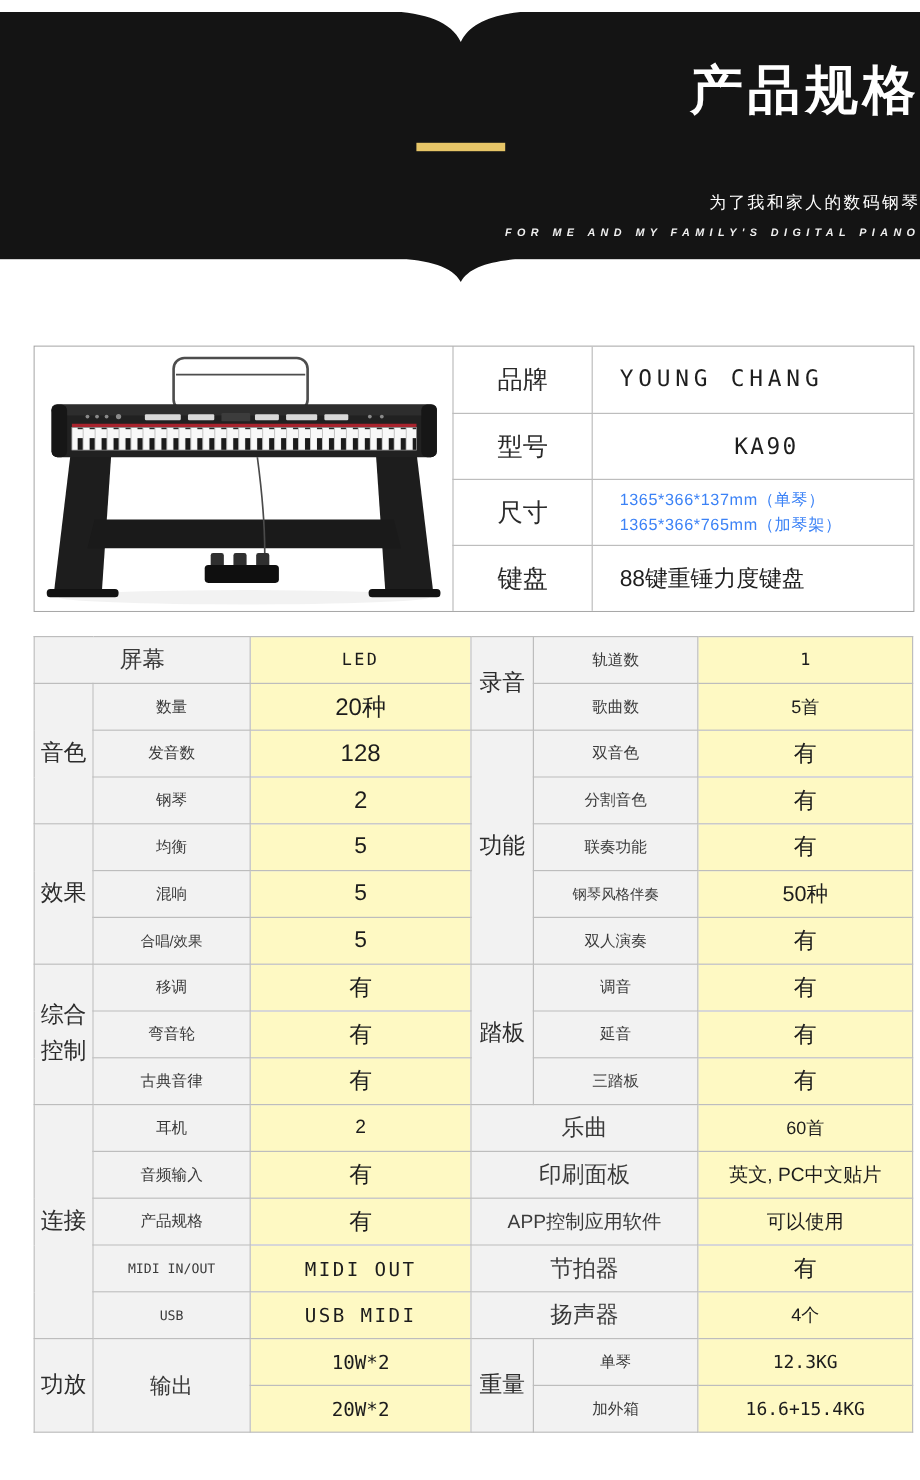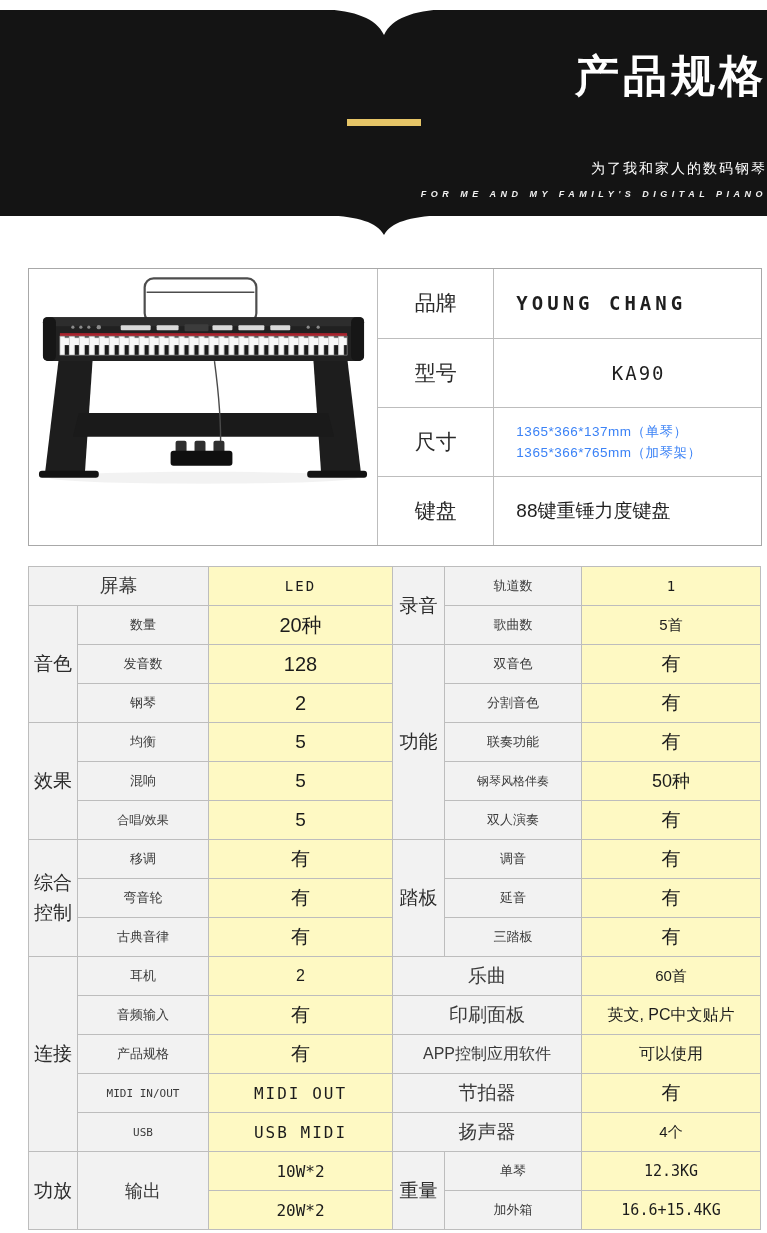--- a/index.html
+++ b/index.html
@@ -23,32 +23,32 @@
   }
   .banner-divider { width:74px; height:7px; margin:17px auto 0; }
   .banner-sub { margin-top:34px; font-size:14px; letter-spacing:2px; }
   .banner-sub-en { margin-top:11px; font-size:9px; font-weight:bold; letter-spacing:4.5px; color:#f0f0f0;font-style:italic; }
 
   
   .content { margin-left:28px; width:734px; }
 
   
   .top-section {
-    margin-top:52px; display:flex; height:278px;
+    margin-top:72px; display:flex; height:222px;
     border:1px solid #a8a8a8;
   }
   .piano-box { width:348px; flex:0 0 348px; display:flex; align-items:flex-start; justify-content:center; background:#fff; }
   .info-table { flex:1; border-collapse:collapse; table-layout:fixed; }
   .info-table td { border:1px solid #bdbdbd; height:54px; vertical-align:middle; }
   .info-table tr:first-child td { border-top:none; }
   .info-table tr:last-child td { border-bottom:none; }
   .info-table td:last-child { border-right:none; }
   .ilbl { text-align:center; font-size:21px; color:#2a2a2a; background:#fff; }
   .ival { text-align:left; padding-left:22px; font-size:19px; color:#1e1e1e; background:#fff; }
-  .ival.brand { letter-spacing:4px;font-weight:bold; }
+  .ival.brand { letter-spacing:4px; }
   .dims div { font-size:13.5px; line-height:21px; color:#3b82f6; letter-spacing:0.5px; }
 
   
   .spec-table {
     margin-top:20px; border-collapse:collapse; table-layout:fixed; width:663px;
     border:1px solid #9c9c9c;
   }
   .spec-table td { border:1px solid #bdbdbd; height:39px; text-align:center; vertical-align:middle; overflow:hidden; }
   .grp { background:#f2f2f2; font-size:19px; color:#2c2c2c; line-height:30px; padding:0 4px; }
   .lbl { background:#f2f2f2; font-size:13px; color:#3a3a3a; }

